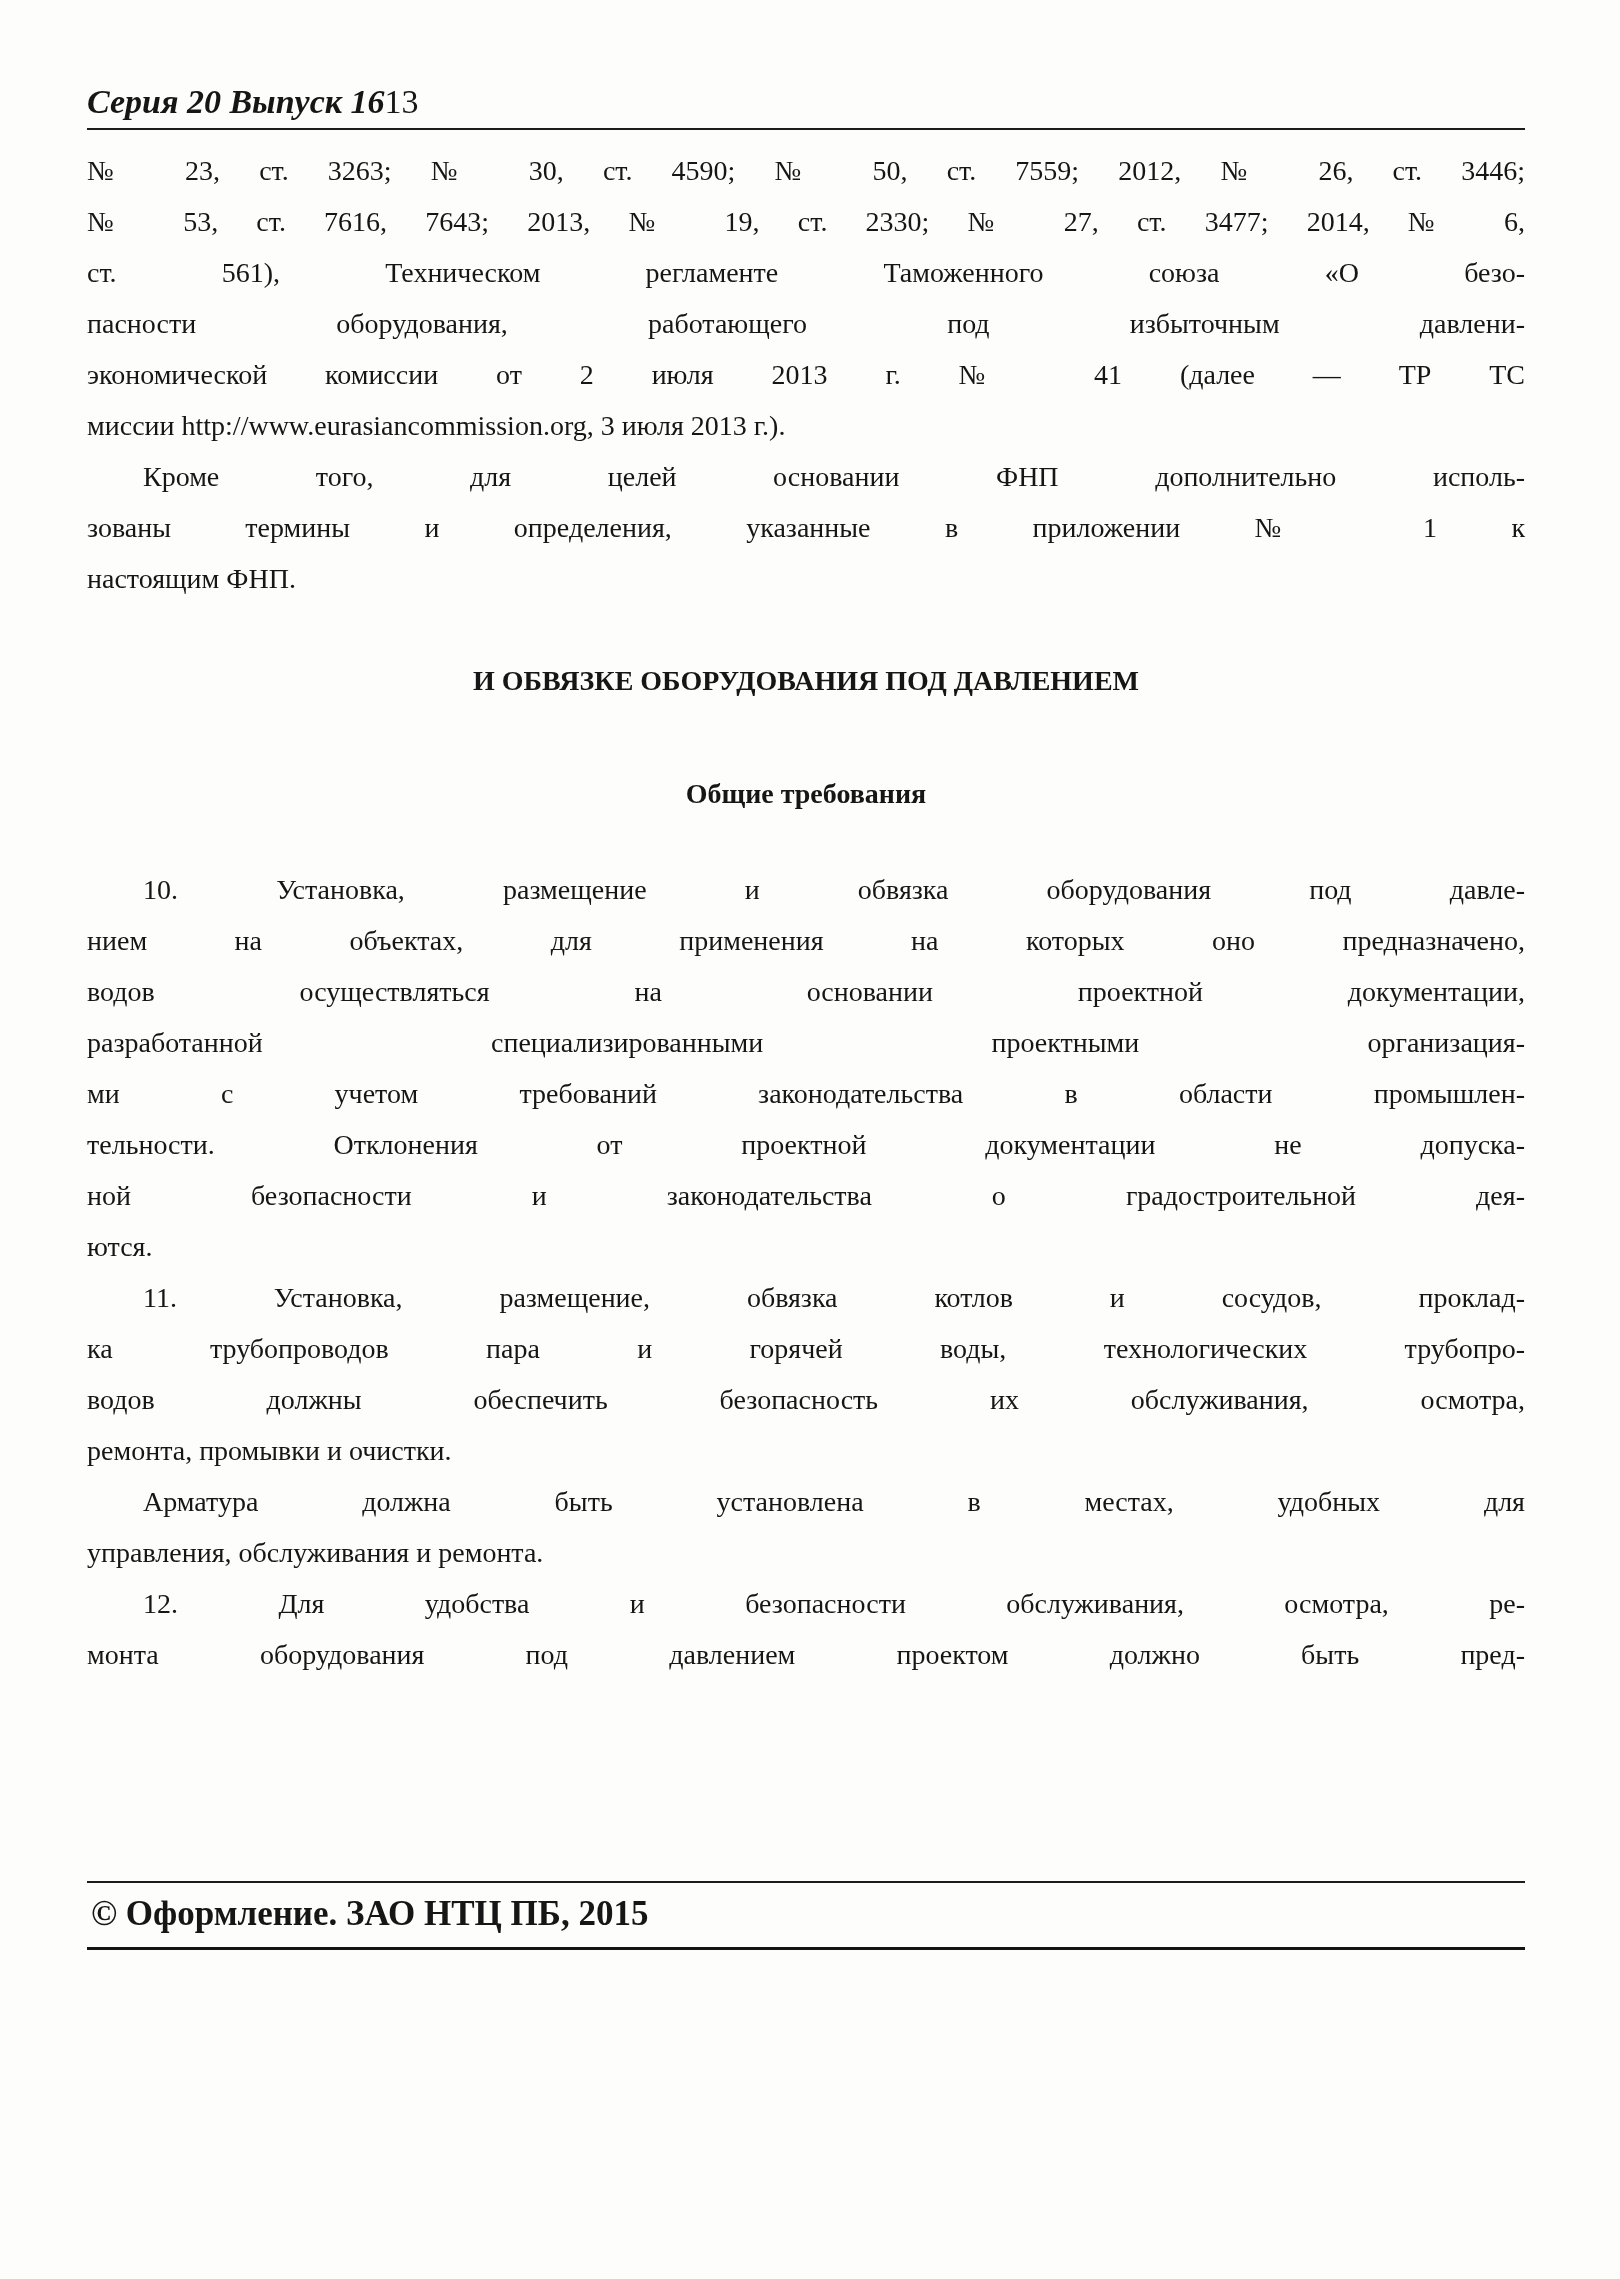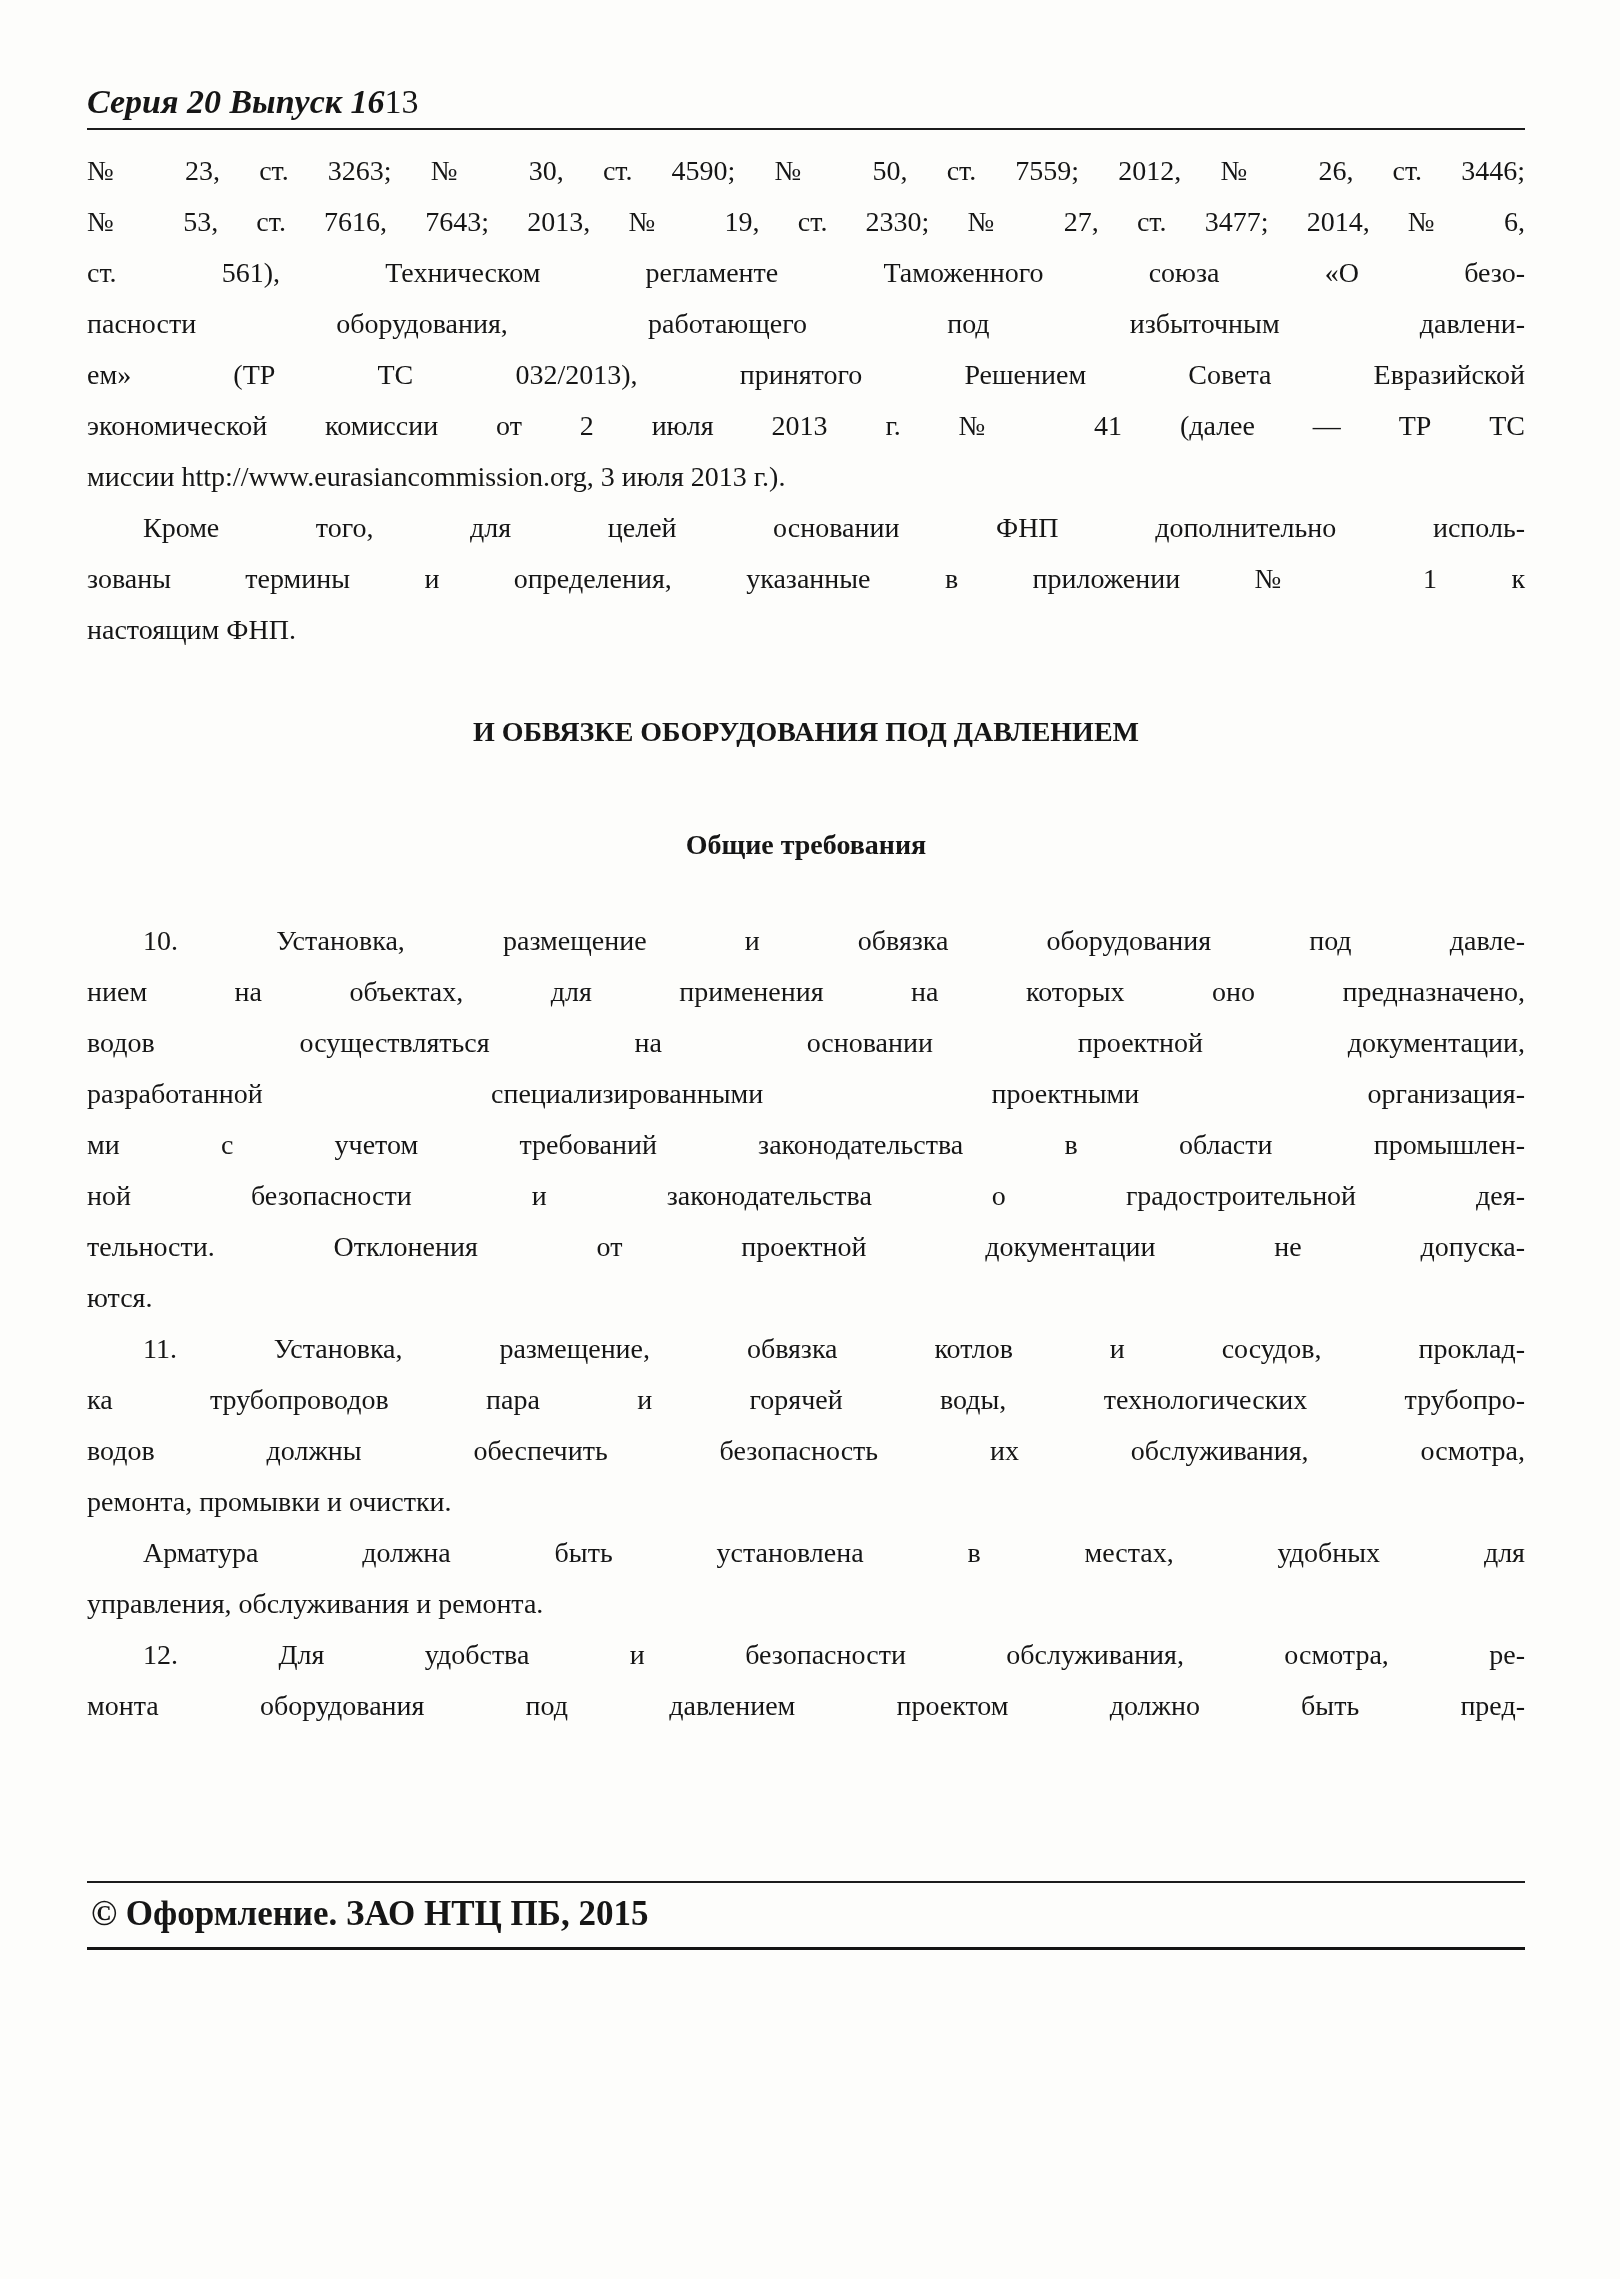--- a/index.html
+++ b/index.html
@@ -98,43 +98,42 @@
     <span class="header-title">Серия 20 Выпуск 16</span>
     <span class="page-num">13</span>
   </div>
 
   <div class="doc-body">
       <div class="block paragraph">
         <div class="tline just">№ 23, ст. 3263; № 30, ст. 4590; № 50, ст. 7559; 2012, № 26, ст. 3446;</div>
         <div class="tline just">№ 53, ст. 7616, 7643; 2013, № 19, ст. 2330; № 27, ст. 3477; 2014, № 6,</div>
         <div class="tline just">ст. 561), Техническом регламенте Таможенного союза «О безо-</div>
         <div class="tline just">пасности оборудования, работающего под избыточным давлени-</div>
-        <div class="tline just">ем» (ТР ТС 032/2013), принятого Решением Совета Евразийской</div>
         <div class="tline just">экономической комиссии от 2 июля 2013 г. № 41 (далее — ТР ТС</div>
         <div class="tline just lastline">миссии http://www.eurasiancommission.org, 3 июля 2013 г.).</div>
       </div>
       <div class="block paragraph">
         <div class="tline just indent">Кроме того, для целей основании ФНП дополнительно исполь-</div>
         <div class="tline just">зованы термины и определения, указанные в приложении № 1 к</div>
         <div class="tline just lastline">настоящим ФНП.</div>
       </div>
       <div class="block section_heading">
         <div class="tline">И ОБВЯЗКЕ ОБОРУДОВАНИЯ ПОД ДАВЛЕНИЕМ</div>
       </div>
       <div class="block subsection_heading">
         <div class="tline">Общие требования</div>
       </div>
       <div class="block paragraph">
         <div class="tline just indent">10. Установка, размещение и обвязка оборудования под давле-</div>
         <div class="tline just">нием на объектах, для применения на которых оно предназначено,</div>
         <div class="tline just">водов осуществляться на основании проектной документации,</div>
         <div class="tline just">разработанной специализированными проектными организация-</div>
         <div class="tline just">ми с учетом требований законодательства в области промышлен-</div>
+        <div class="tline just">тельности. Отклонения от проектной документации не допуска-</div>
         <div class="tline just">ной безопасности и законодательства о градостроительной дея-</div>
-        <div class="tline just">тельности. Отклонения от проектной документации не допуска-</div>
         <div class="tline just lastline">ются.</div>
       </div>
       <div class="block paragraph">
         <div class="tline just indent">11. Установка, размещение, обвязка котлов и сосудов, проклад-</div>
         <div class="tline just">ка трубопроводов пара и горячей воды, технологических трубопро-</div>
         <div class="tline just">водов должны обеспечить безопасность их обслуживания, осмотра,</div>
         <div class="tline just lastline">ремонта, промывки и очистки.</div>
       </div>
       <div class="block paragraph">
         <div class="tline just indent">Арматура должна быть установлена в местах, удобных для</div>

